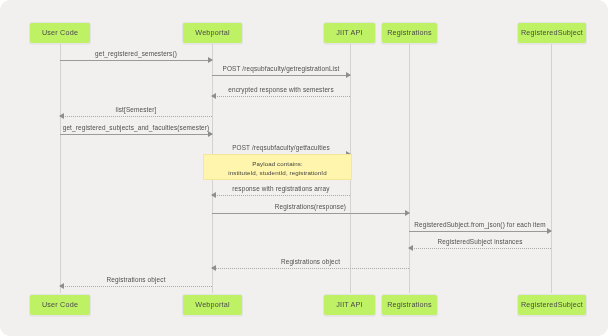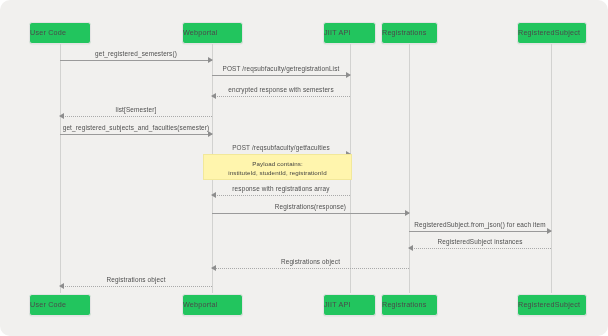--- a/index.html
+++ b/index.html
@@ -14,26 +14,26 @@
     position: relative;
     width: 608px;
     height: 336px;
     background: #f1f0ee;
     border-radius: 10px;
     overflow: hidden;
   }
   .participant {
     position: absolute;
     box-sizing: border-box;
-    background: #22c55e;
+    background: #bef264;
     border: 1px solid #e3e3e3;
     border-radius: 3px;
     height: 22px;
     line-height: 20px;
-    text-align: left;
+    text-align: center;
     font-size: 7.2px;
     color: #4a4a4a;
     letter-spacing: 0.2px;
     box-shadow: 0 1px 1px rgba(0,0,0,0.04);
     white-space: nowrap;
     overflow: hidden;
   }
   .lifeline {
     position: absolute;
     width: 1px;

